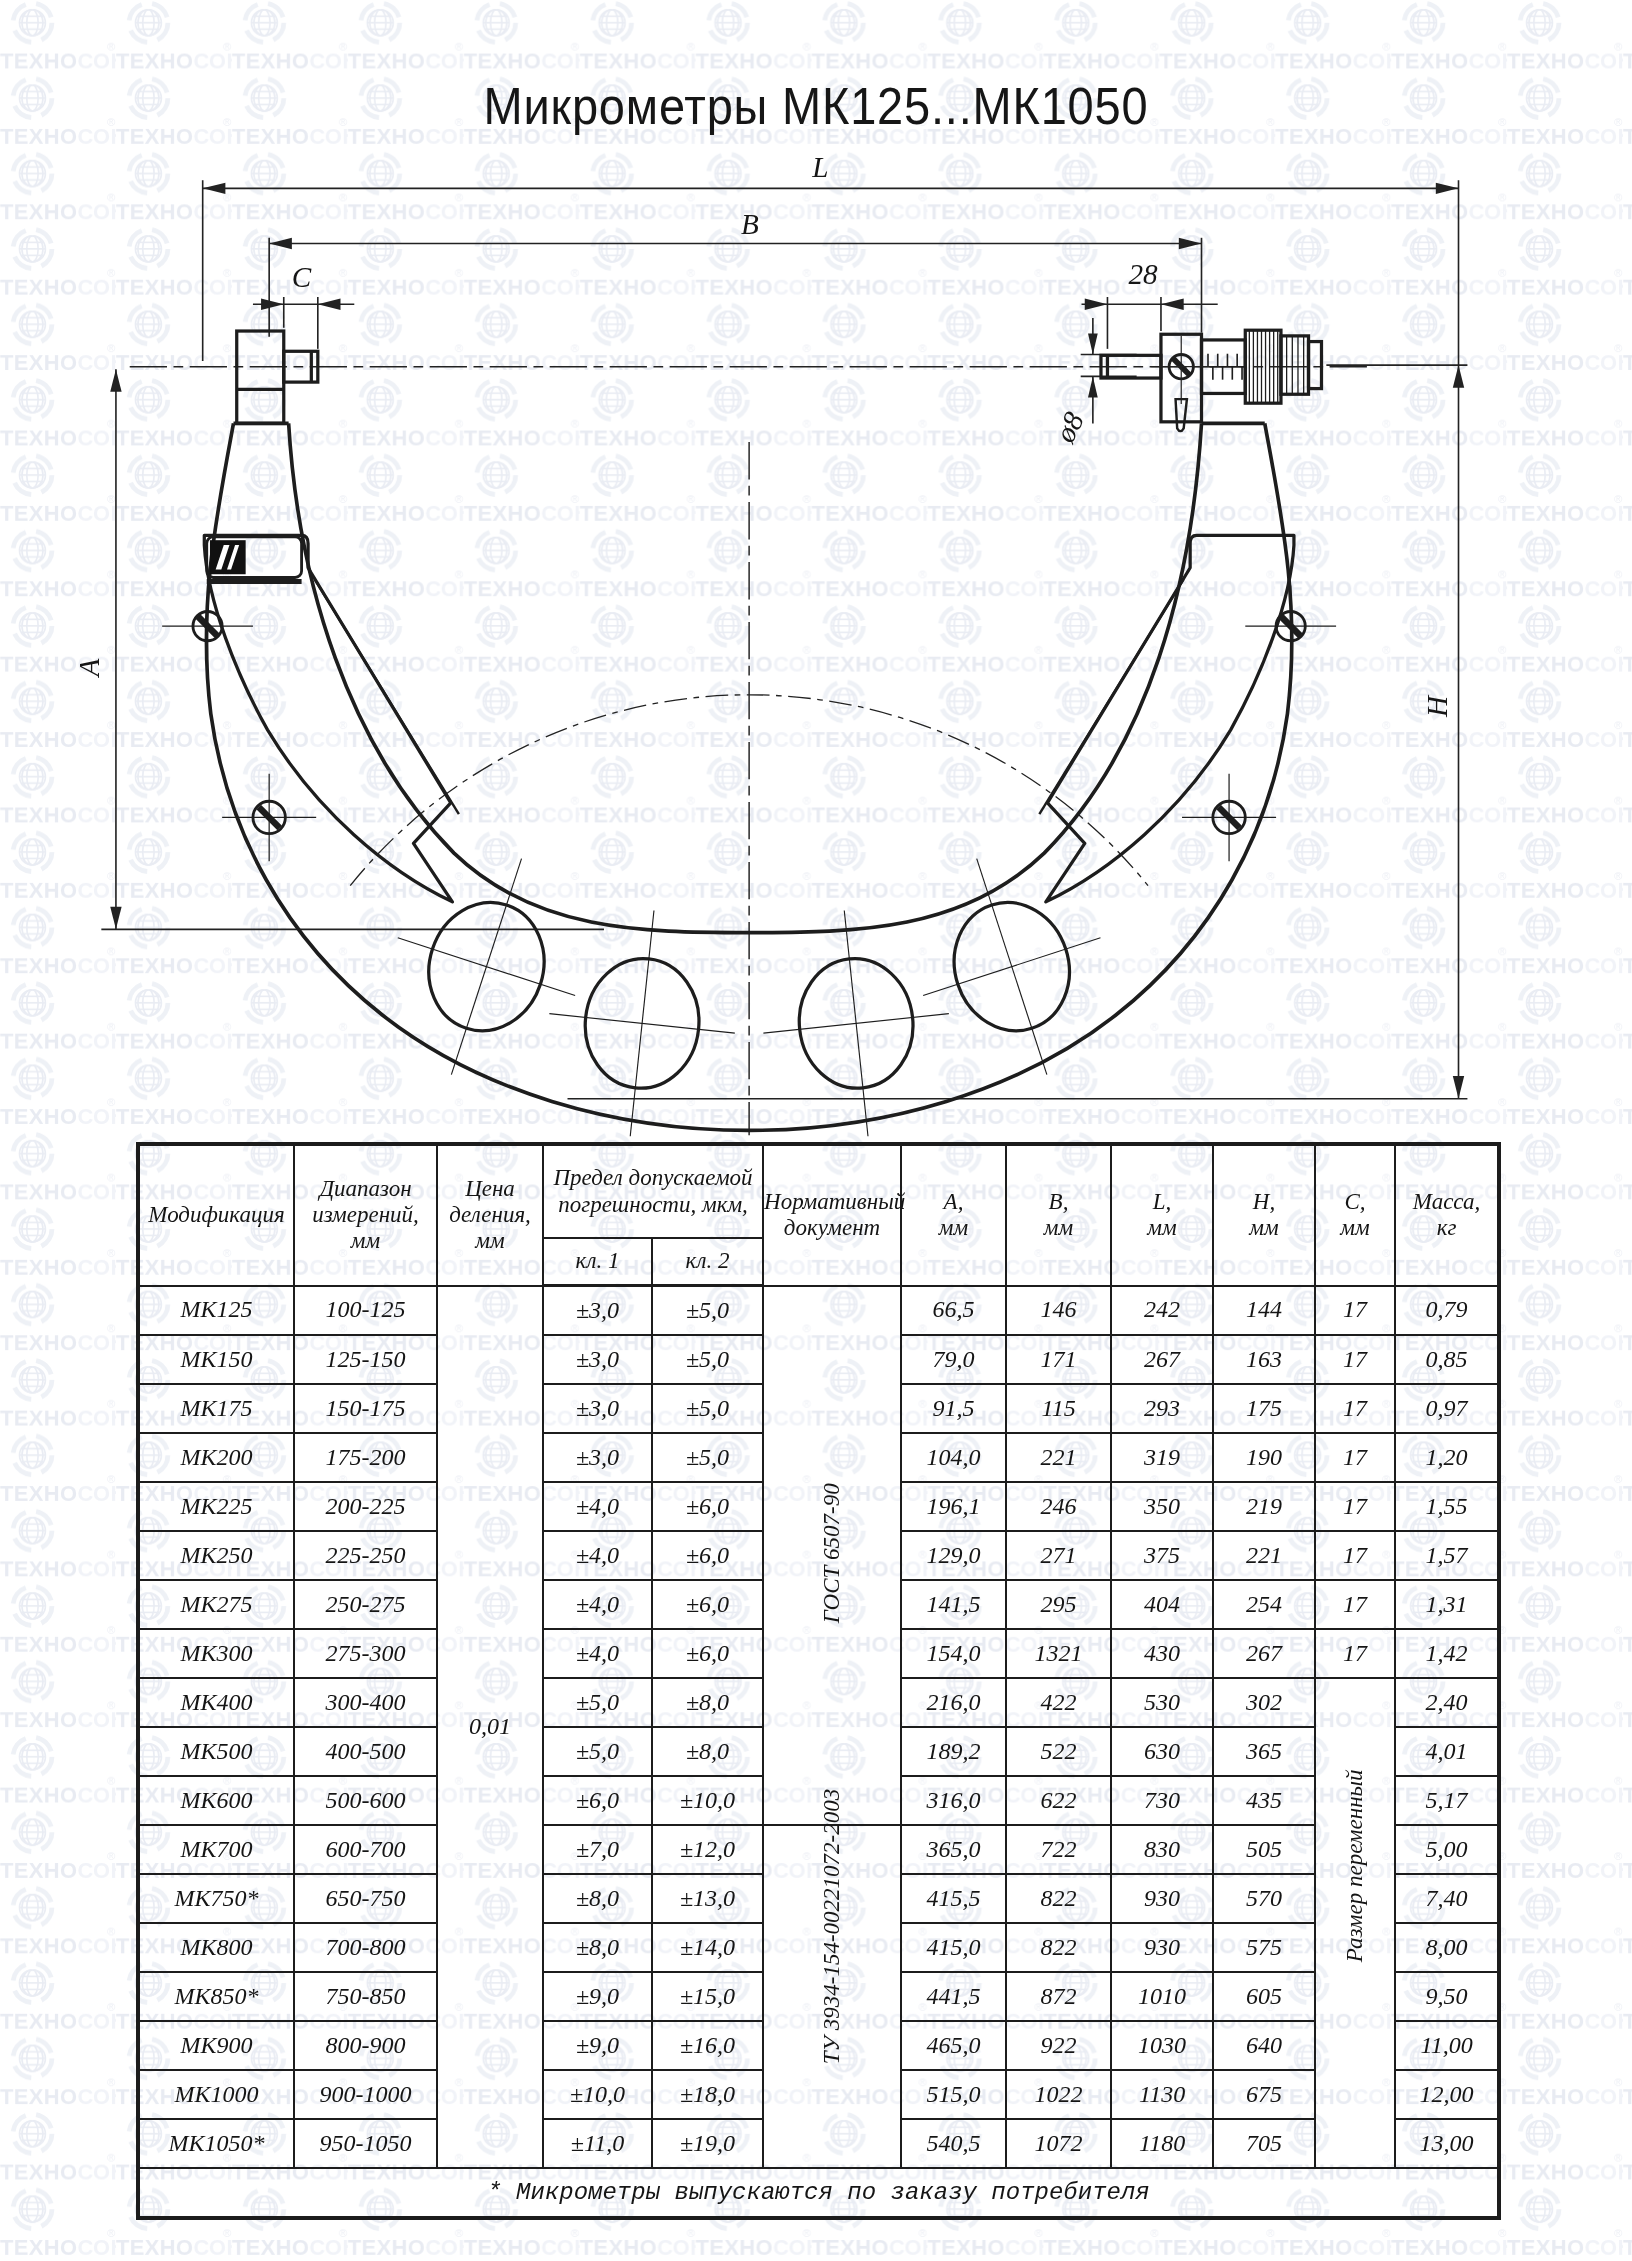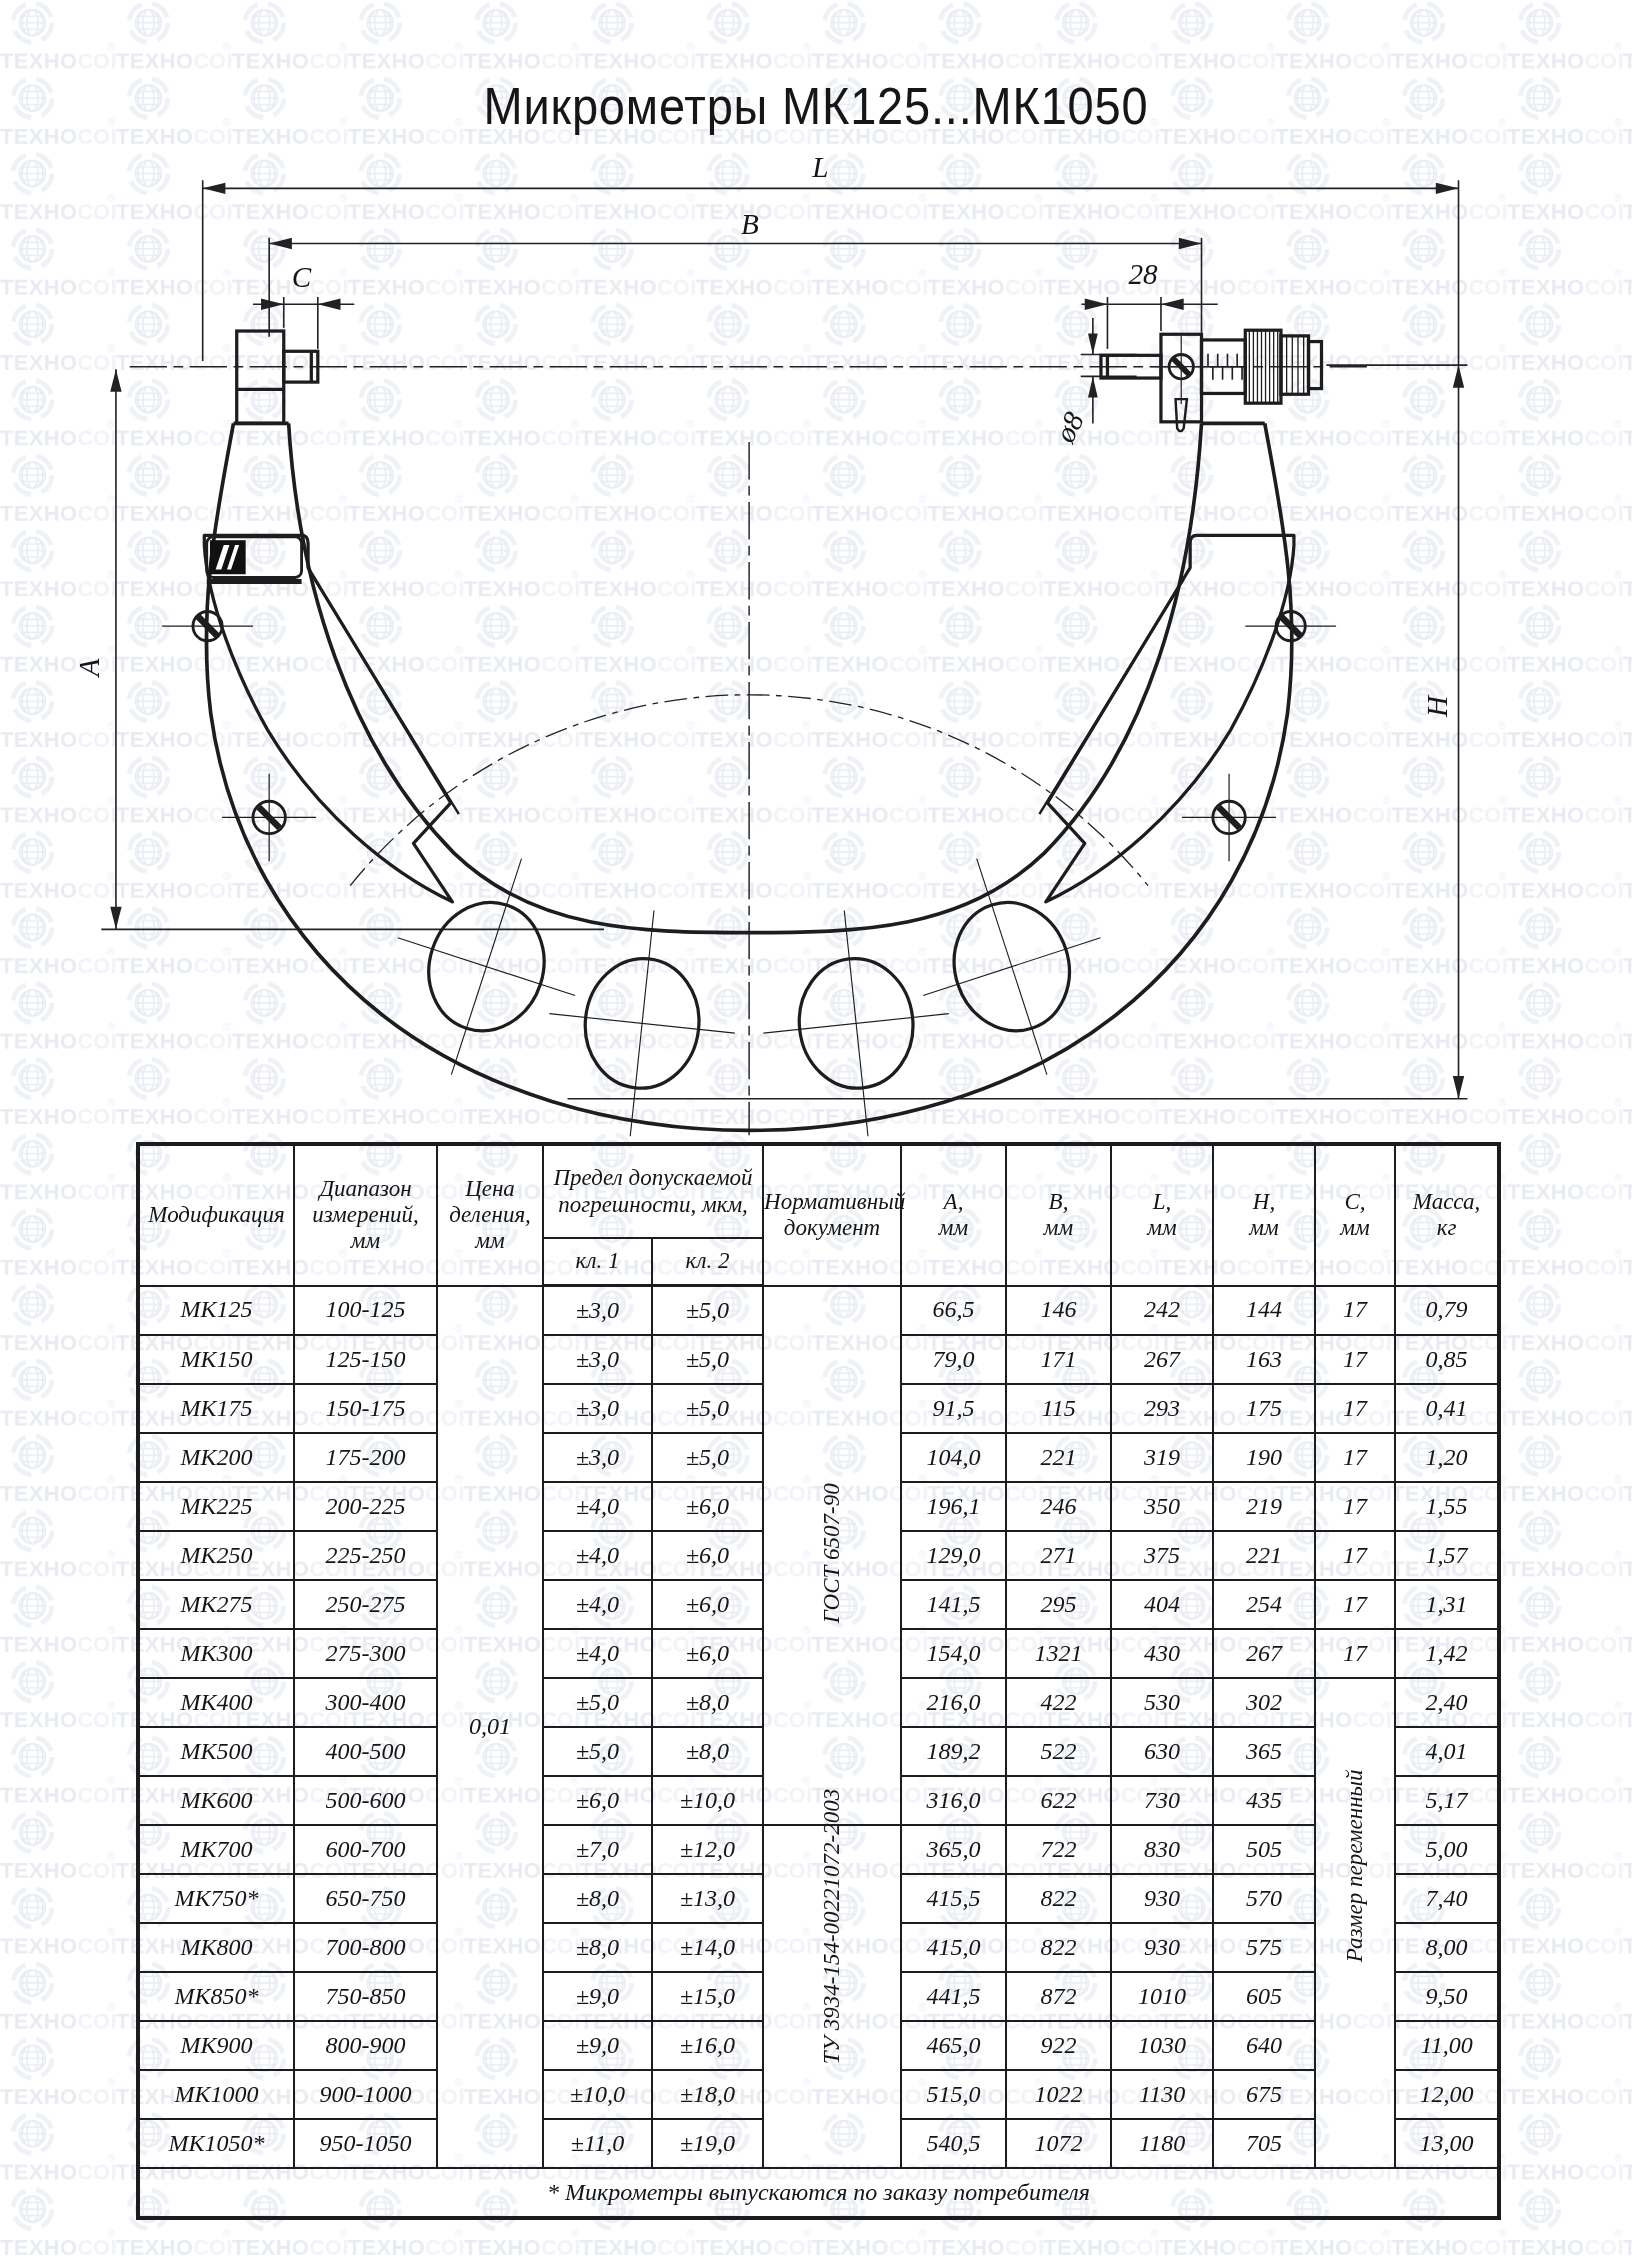--- a/index.html
+++ b/index.html
@@ -17,21 +17,21 @@
   #spec-table th,#spec-table td{border:2px solid #1c1c1c;text-align:center;
       vertical-align:middle;font-style:italic;font-weight:400;
       font-size:24px;padding:0;line-height:1.15;color:#151515;}
   #spec-table{border:4px solid #1c1c1c;}
   #spec-table thead th{font-size:23px;white-space:pre-line;}
   #spec-table thead tr:last-child th{border-bottom-width:3.2px;margin-left:36px;}
   #spec-table tbody td{height:47px;}
   .vert{transform:rotate(-90deg);white-space:nowrap;font-style:italic;font-size:23px;}
   .vcell{vertical-align:middle;}
   td.foot{border-top-width:3.2px;text-align:left;font-size:25px;height:45px;
-      padding-left:11.4px;}
+      padding-left:11.4px;font-family:Liberation Mono, monospace;}
 </style>
 </head>
 <body>
 
 <svg id="wm-layer" width="1632" height="2261" viewBox="0 0 2013 2789">
   <defs>
     <pattern id="wm" width="143" height="93" patternUnits="userSpaceOnUse">
       <g stroke="#e9ecf3" fill="none" stroke-width="2">
         <circle cx="40" cy="28" r="16"></circle>
         <ellipse cx="40" cy="28" rx="7" ry="16"></ellipse>
@@ -329,21 +329,21 @@
         <tr>
           <td>МК175</td>
           <td>150-175</td>
           <td>±3,0</td>
           <td>±5,0</td>
           <td>91,5</td>
           <td>115</td>
           <td>293</td>
           <td>175</td>
           <td>17</td>
-          <td>0,41</td>
+          <td>0,97</td>
         </tr>
         <tr>
           <td>МК200</td>
           <td>175-200</td>
           <td>±3,0</td>
           <td>±5,0</td>
           <td>104,0</td>
           <td>221</td>
           <td>319</td>
           <td>190</td>

